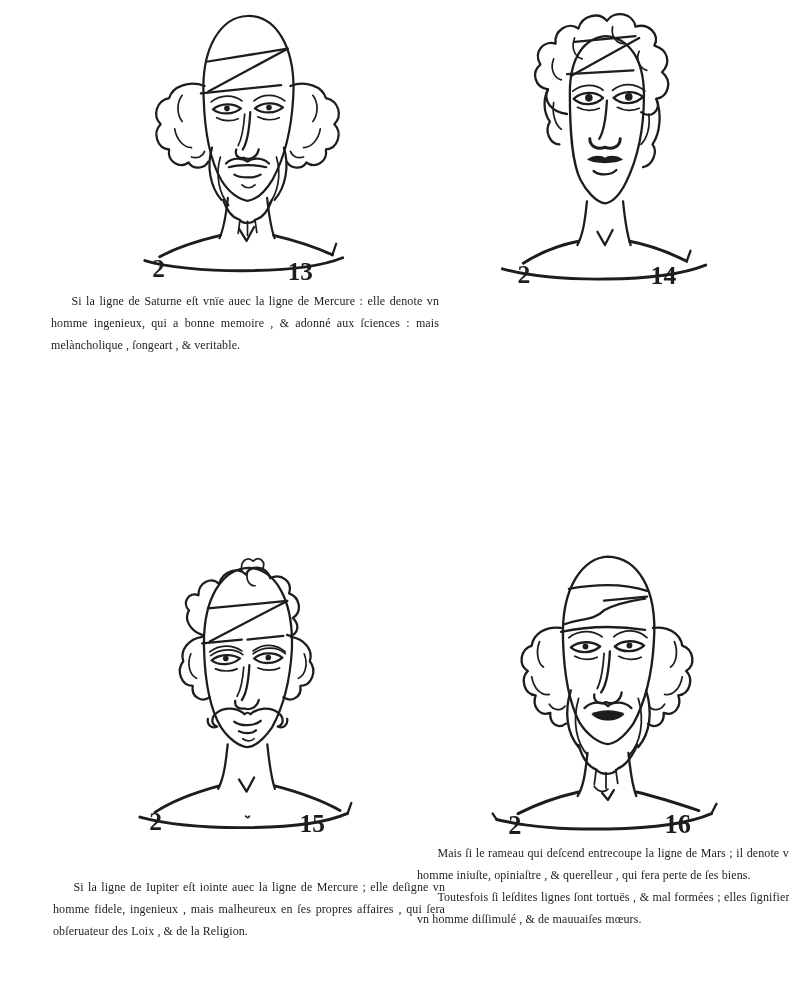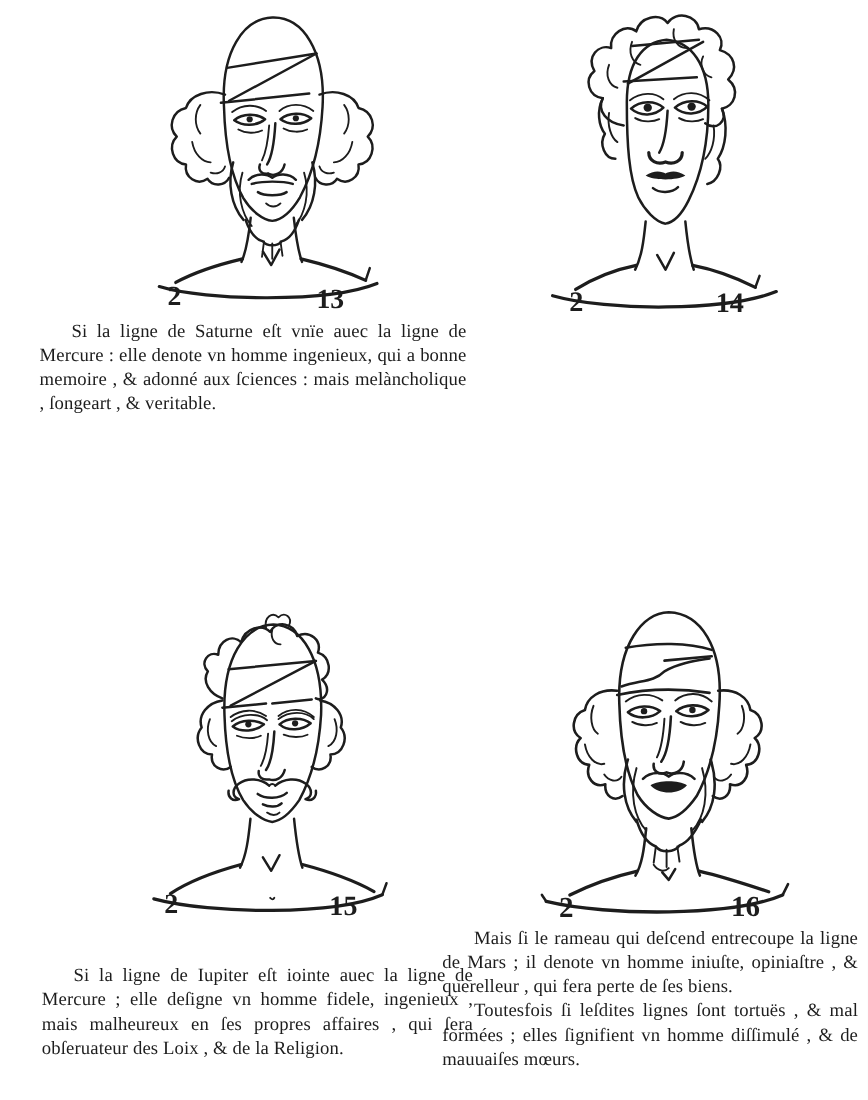--- a/index.html
+++ b/index.html
@@ -11,21 +11,21 @@
   .woodcut{position:absolute;}
   .woodcut path{fill:none;stroke:#1d1d1d;stroke-width:2.4;stroke-linecap:round;stroke-linejoin:round;}
   .woodcut path.heavy{stroke-width:3.1;}
   .woodcut path.fine{stroke-width:1.8;}
   .woodcut path.filled{fill:#1d1d1d;stroke:none;}
   .woodcut circle{fill:#1d1d1d;stroke:none;}
   .fig-num{
     font-family:"Liberation Serif","DejaVu Serif",serif;
     font-size:27px;font-weight:600;fill:#1d1d1d;
   }
-  .caption{position:absolute;font-size:17px;line-height:22px;text-align:justify;letter-spacing:.1px;}
+  .caption{position:absolute;font-size:12px;line-height:22px;text-align:justify;letter-spacing:.1px;margin-left:15px;}
   .caption p{margin:0;text-indent:1.7em;}
 </style>
 </head>
 <body>
 
 <div id="page">
 
   <svg class="woodcut" style="left:100px;top:2px" width="295" height="280" viewBox="0 0 300 300" preserveAspectRatio="xMidYMin meet">
     <path d="M103,102 C100,48 122,16 150,15 C180,14 202,48 199,102 C197,138 190,166 177,190 C168,205 158,212 150,213 C141,212 130,204 122,191 C109,168 104,138 103,102"></path>
     <path d="M104,90 C88,84 70,90 66,103 C52,106 48,122 57,131 C48,140 53,157 66,158 C64,171 77,179 87,172 C92,180 104,179 108,171"></path>

